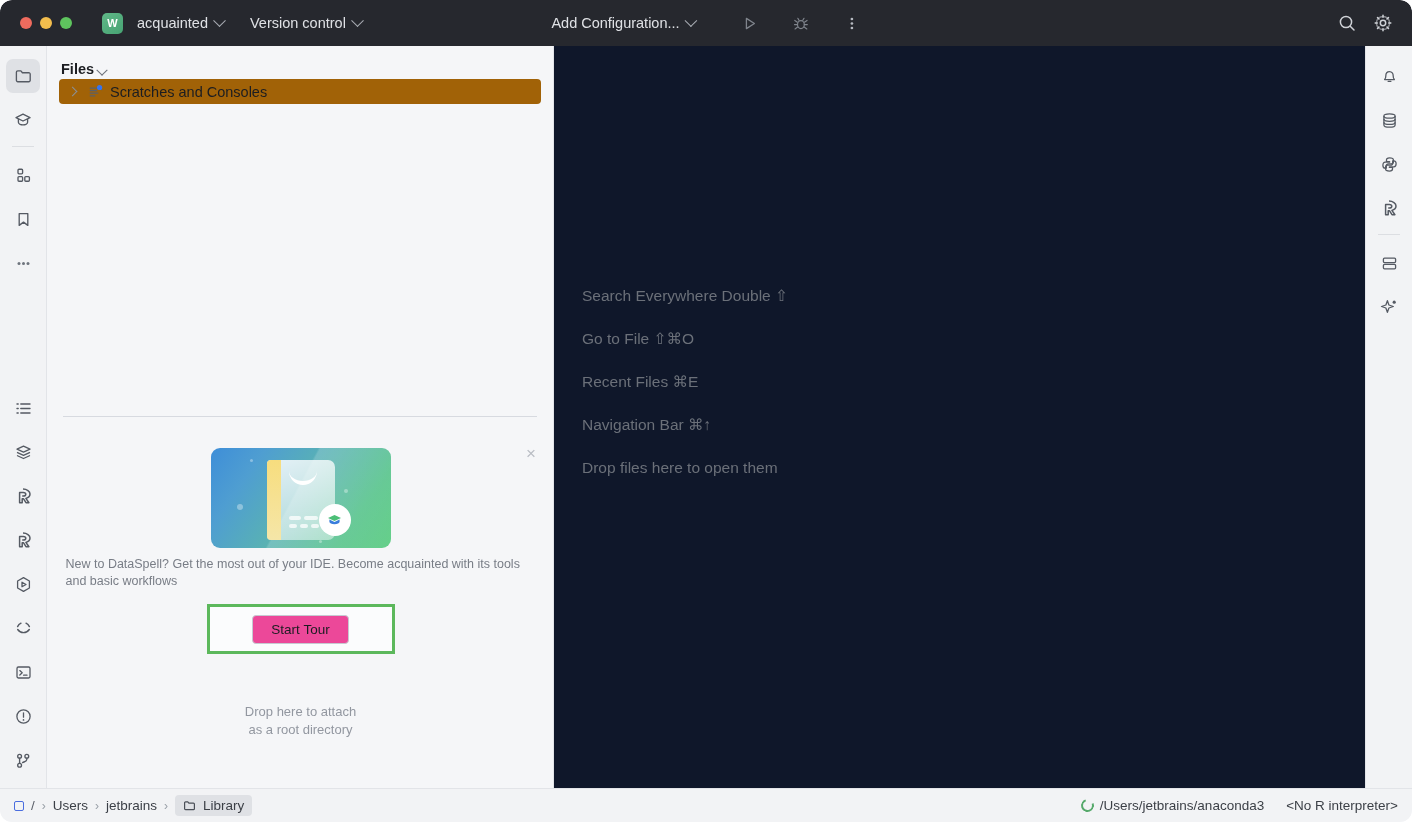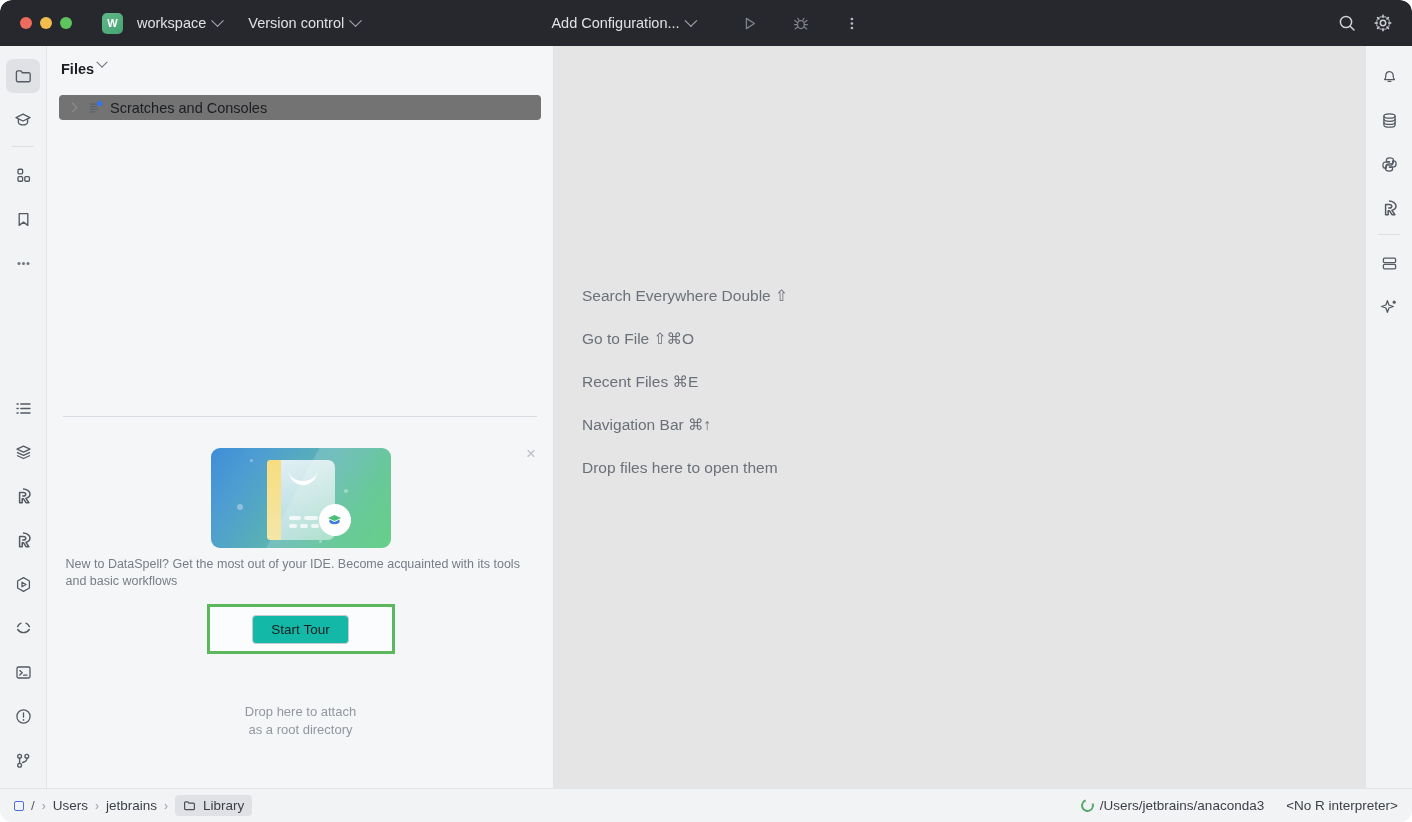--- a/index.html
+++ b/index.html
@@ -91,35 +91,35 @@
   }
 
   
   .filespanel {
     position: absolute; left: 47px; top: 46px;
     width: 507px; height: 742px;
     background: #f5f6f8;
     border-right: 1px solid #e2e4e8;
   }
   .files-header {
-    display: flex; align-items: flex-start; gap: 4px;
+    display: flex; align-items: flex-end; gap: 4px;
     padding: 15px 0 0 14px;
   }
   .files-title { font-size: 14.5px; font-weight: 700; color: #1b1d21; }
   .chev-dark {
     display: inline-block; width: 8px; height: 8px;
     border-right: 1.5px solid #6b7079;
     border-bottom: 1.5px solid #6b7079;
     transform: rotate(45deg) translate(-2px,-2px);
   }
   .tree-row {
-    position: absolute; left: 12px; top: 49px;
+    position: absolute; left: 12px; top: 33px;
     width: 482px; height: 25px;
     display: flex; align-items: center;
-    background: #737373; border-radius: 4px;
+    background: #a16207; border-radius: 4px;
     padding-left: 8px; gap: 7px;
   }
   .tree-arrow {
     width: 7px; height: 7px;
     border-right: 1.5px solid #8b9098;
     border-bottom: 1.5px solid #8b9098;
     transform: rotate(-45deg);
     margin-left: 2px; margin-right: 5px;
   }
   .tree-label { font-size: 14.5px; color: #1b1d21; }
@@ -189,37 +189,37 @@
     text-align: left; width: 470px; margin-top: 8px;
   }
   .tour-highlight {
     margin-top: 15px;
     width: 188px; height: 50px;
     border: 3px solid #5cb85c;
     background: #fbfcfd;
     display: flex; align-items: center; justify-content: center;
   }
   .tour-btn {
-    background: #14b8a6;
+    background: #ec4899;
     border: 1px solid #c6cad1;
     border-radius: 4px;
     padding: 6px 18px;
     font-size: 13.5px; color: #1b1d21;
     font-family: "Liberation Sans", sans-serif;
   }
   .onboard-drop {
     margin-top: 49px;
     font-size: 13px; color: #9297a0; text-align: center; line-height: 1.42;
   }
 
   
   .editor {
     position: absolute; left: 554px; top: 46px;
     width: 811px; height: 742px;
-    background: #e5e5e5;
+    background: #0f172a;
   }
   .hints { position: absolute; left: 28px; top: 241px; }
   .hint {
     font-size: 15.5px; color: #6b7079;
     margin-bottom: 25px; white-space: nowrap;
   }
   .hint .keys { color: #6b7079; }
 
   
   .rightstrip {
@@ -275,21 +275,21 @@
   <div class="titlebar">
     <div class="traffic">
       <div class="tl red"></div>
       <div class="tl yellow"></div>
       <div class="tl green"></div>
     </div>
 
     <div class="proj-badge">W</div>
 
     <div class="tb-item ml">
-      <span>workspace</span>
+      <span>acquainted</span>
       <span class="chev"></span>
     </div>
 
     <div class="tb-item" style="margin-left:14px;">
       <span>Version control</span>
       <span class="chev"></span>
     </div>
 
     <div class="tb-center">
       <div class="tb-item">

